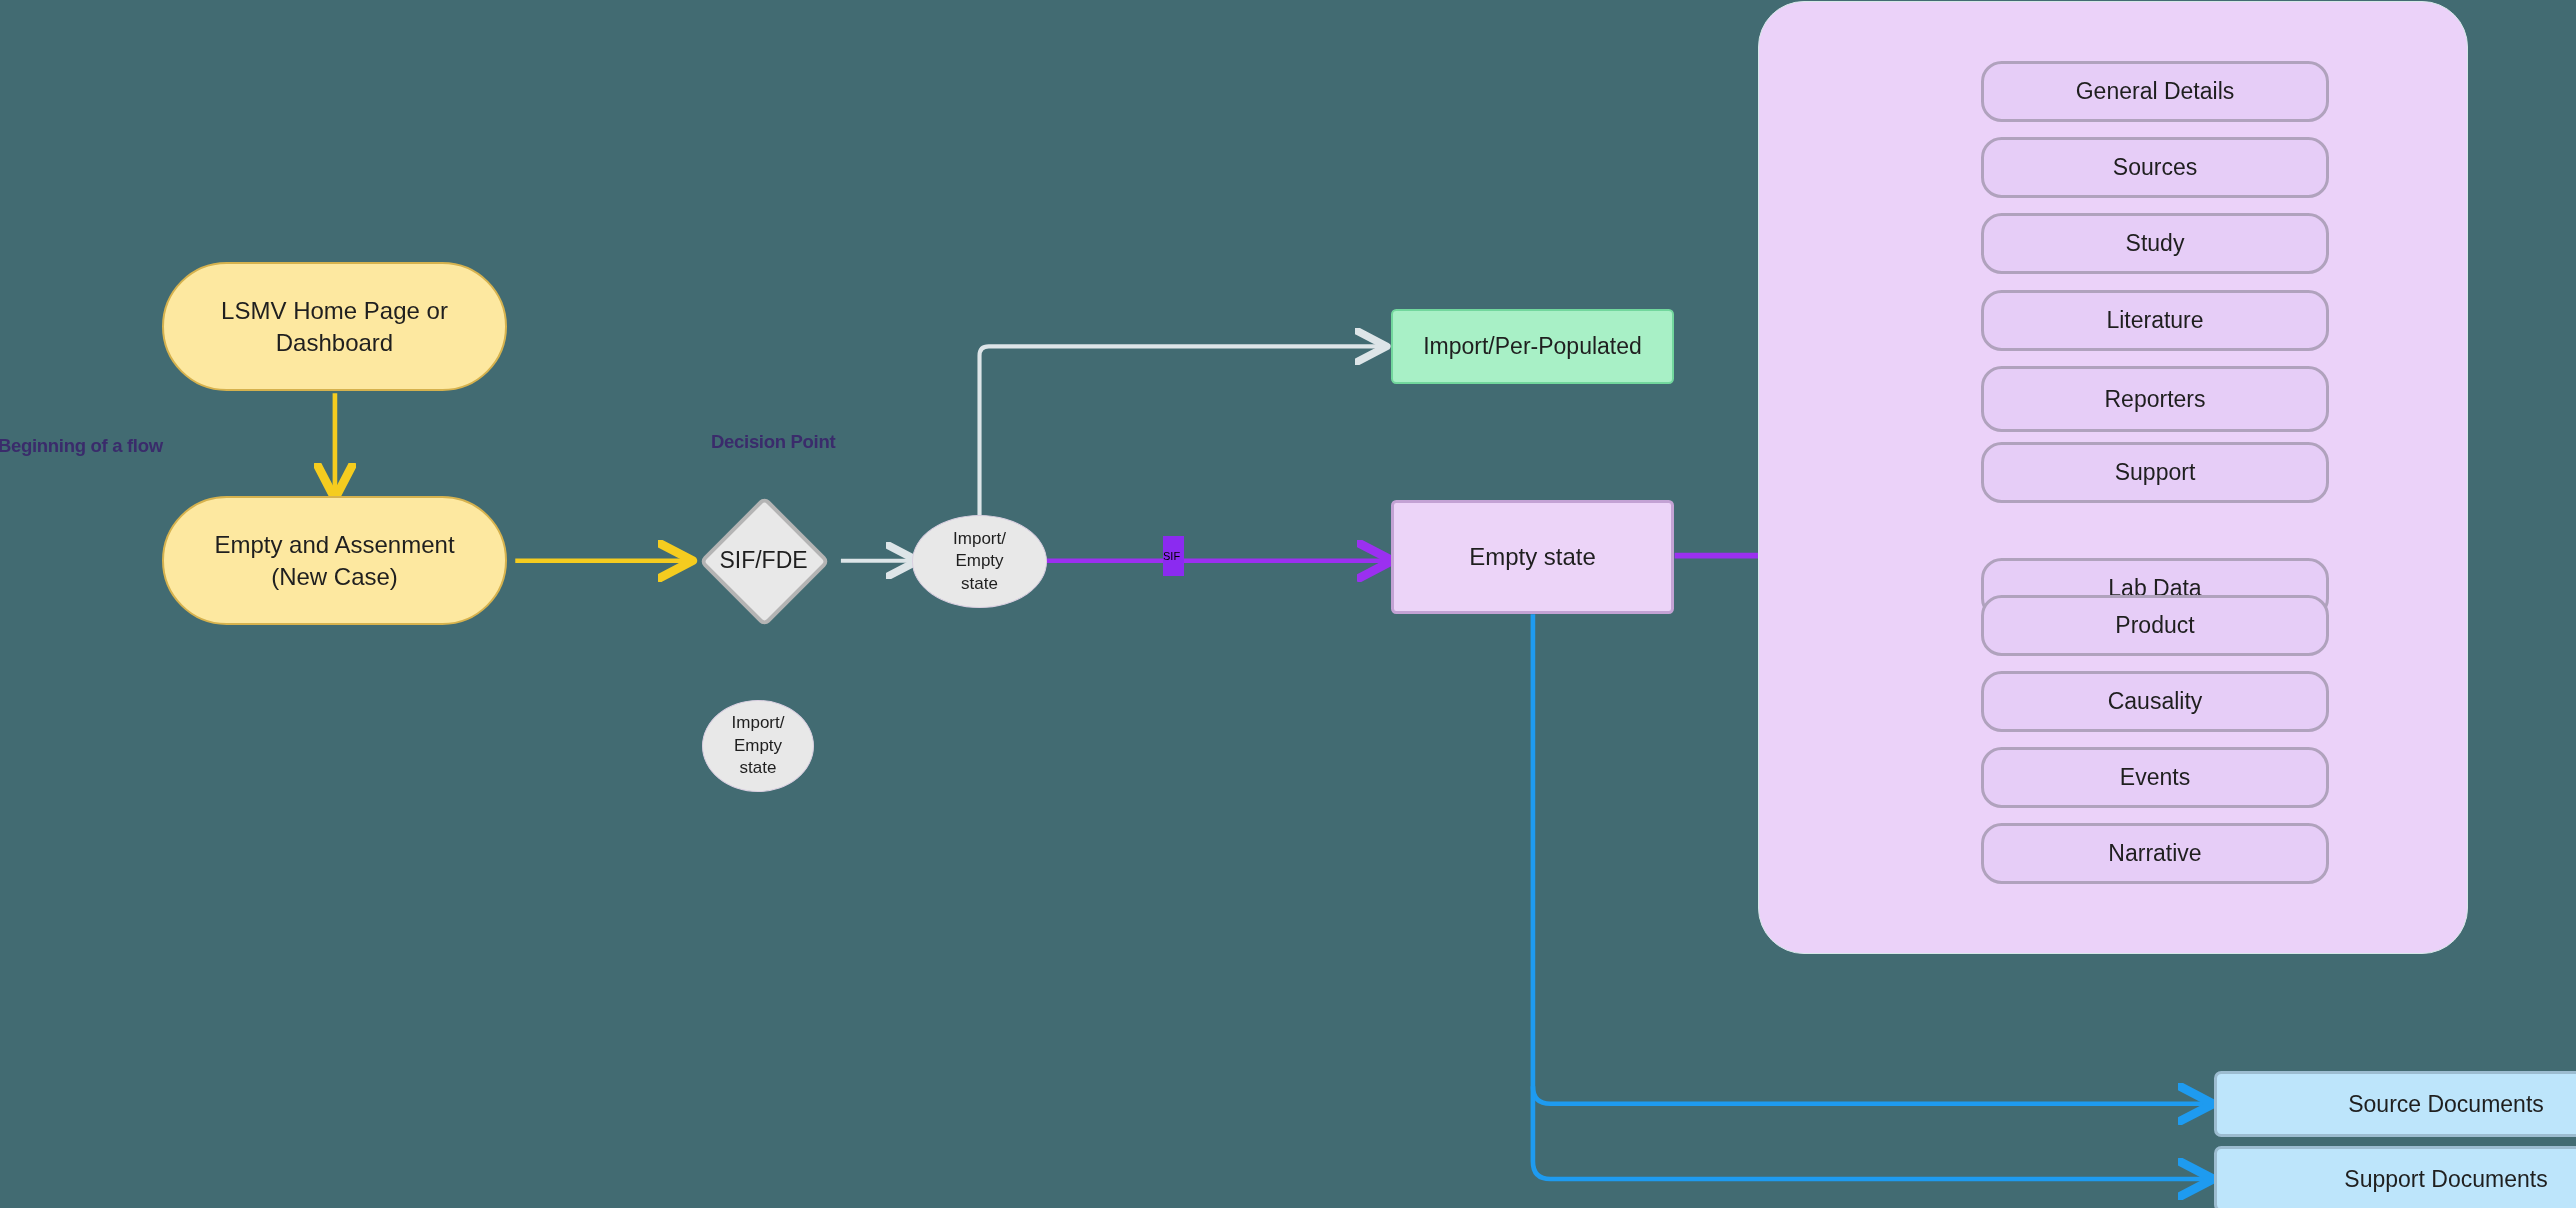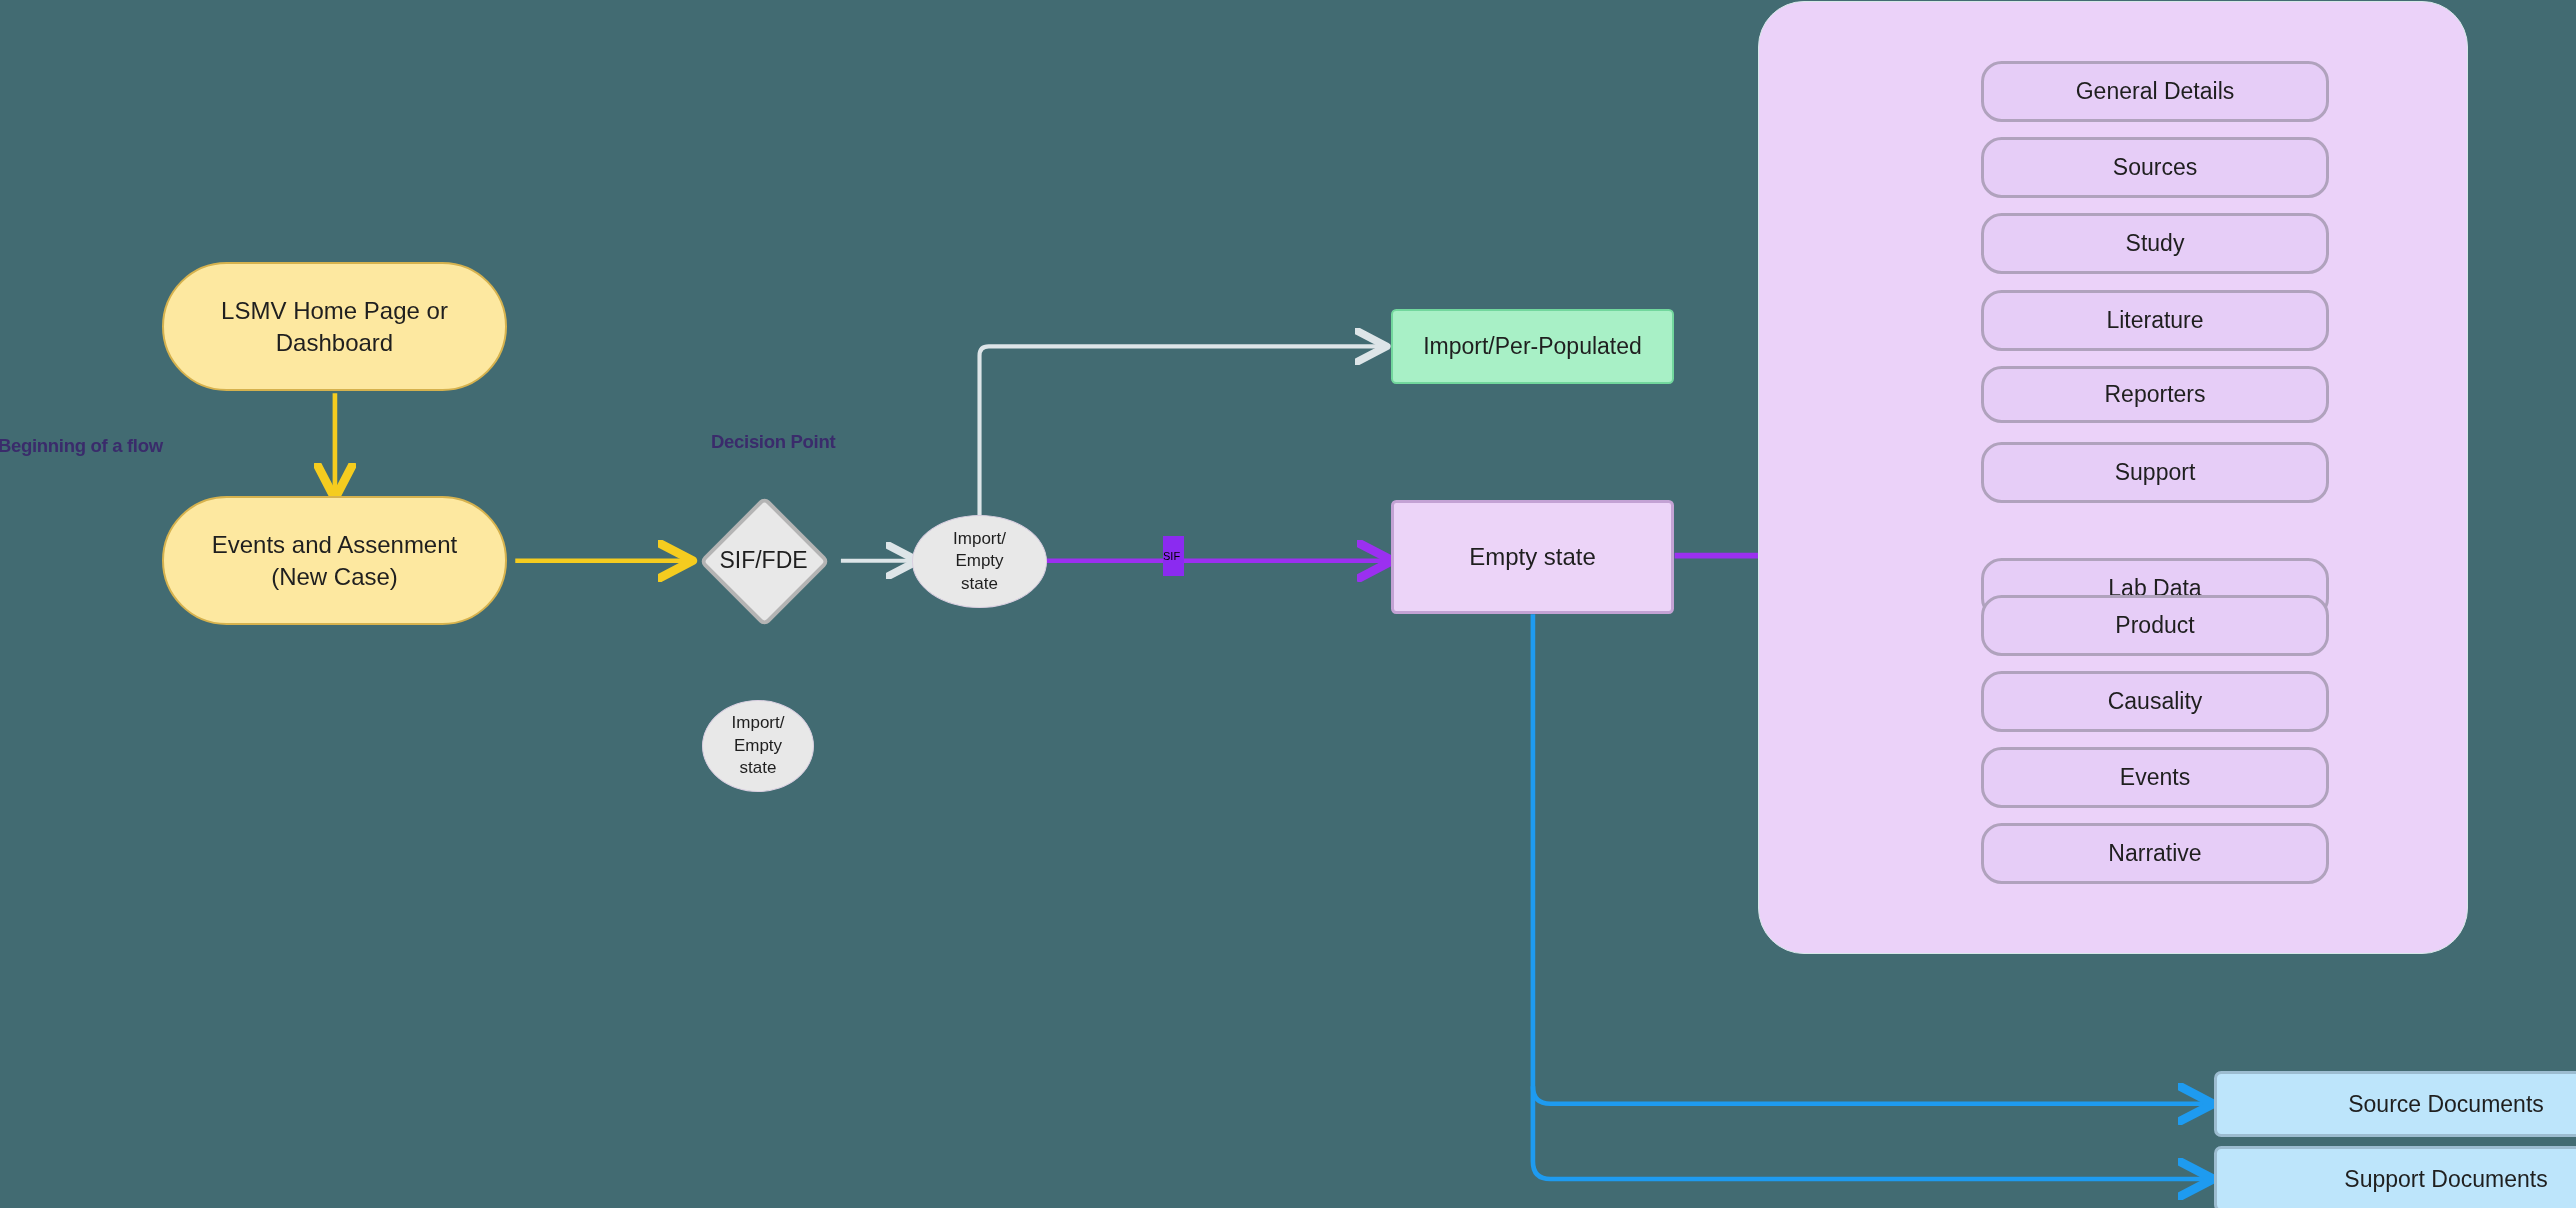--- a/index.html
+++ b/index.html
@@ -215,21 +215,21 @@
   </div>
   <div class="chip" style="left:1981px; top:137px; width:348px; height:61px;">
     <span>Sources</span>
   </div>
   <div class="chip" style="left:1981px; top:290px; width:348px; height:61px;">
     <span>Literature</span>
   </div>
   <div class="chip" style="left:1981px; top:213px; width:348px; height:61px;">
     <span>Study</span>
   </div>
-  <div class="chip" style="left:1981px; top:366px; width:348px; height:57px;">
+  <div class="chip" style="left:1981px; top:366px; width:348px; height:66px;">
     <span>Reporters</span>
   </div>
   <div class="chip" style="left:1981px; top:442px; width:348px; height:61px;">
     <span>Support</span>
   </div>
   <div class="chip" style="left:1981px; top:530px; width:348px; height:61px;margin-top:28px;">
     <span>Lab Data</span>
   </div>
   <div class="chip" style="left:1981px; top:595px; width:348px; height:61px;">
     <span>Product</span>
@@ -243,21 +243,21 @@
   <div class="chip" style="left:1981px; top:823px; width:348px; height:61px;">
     <span>Narrative</span>
   </div>
 
   <div class="node n-yellow" style="left:162px; top:262px; width:345px; height:129px;">
     <span>LSMV Home Page or
 Dashboard</span>
   </div>
 
   <div class="node n-yellow" style="left:162px; top:496px; width:345px; height:129px;">
-    <span>Events and Assenment
+    <span>Empty and Assenment
 (New Case)</span>
   </div>
 
   <div class="n-diamond-wrap" style="left:686px; top:496px; width:155px; height:129px;">
     <div class="n-diamond-shape"></div>
     <div class="n-diamond-label">SIF/FDE</div>
   </div>
 
   <div class="node n-circle" style="left:912px; top:515px; width:135px; height:93px;">
     <span>Import/

